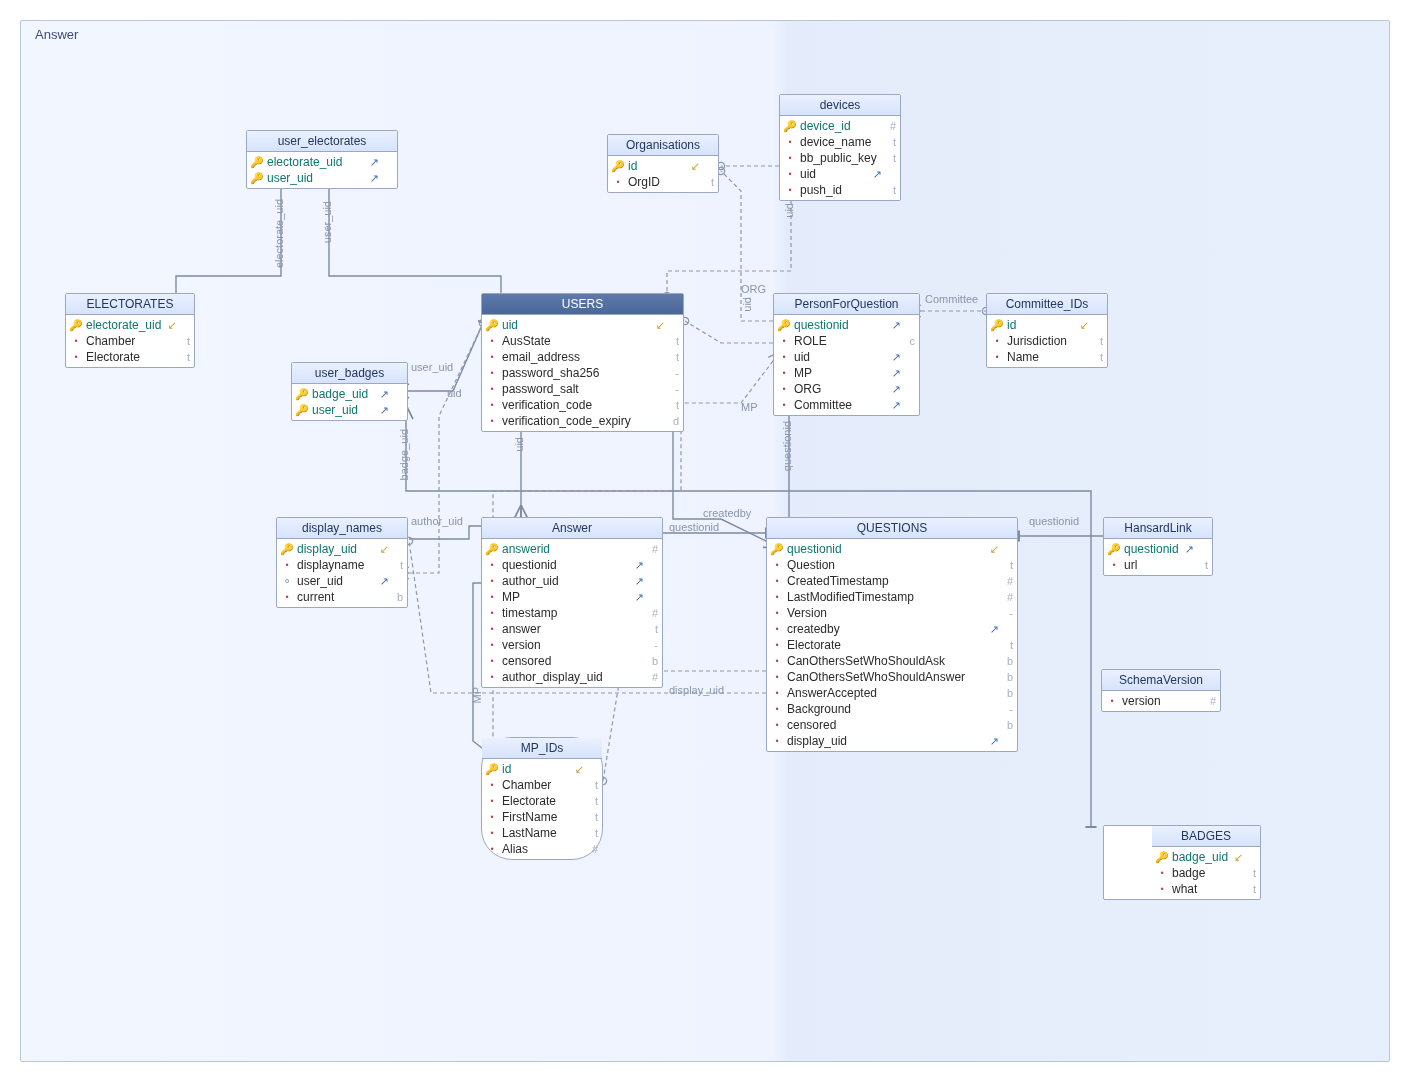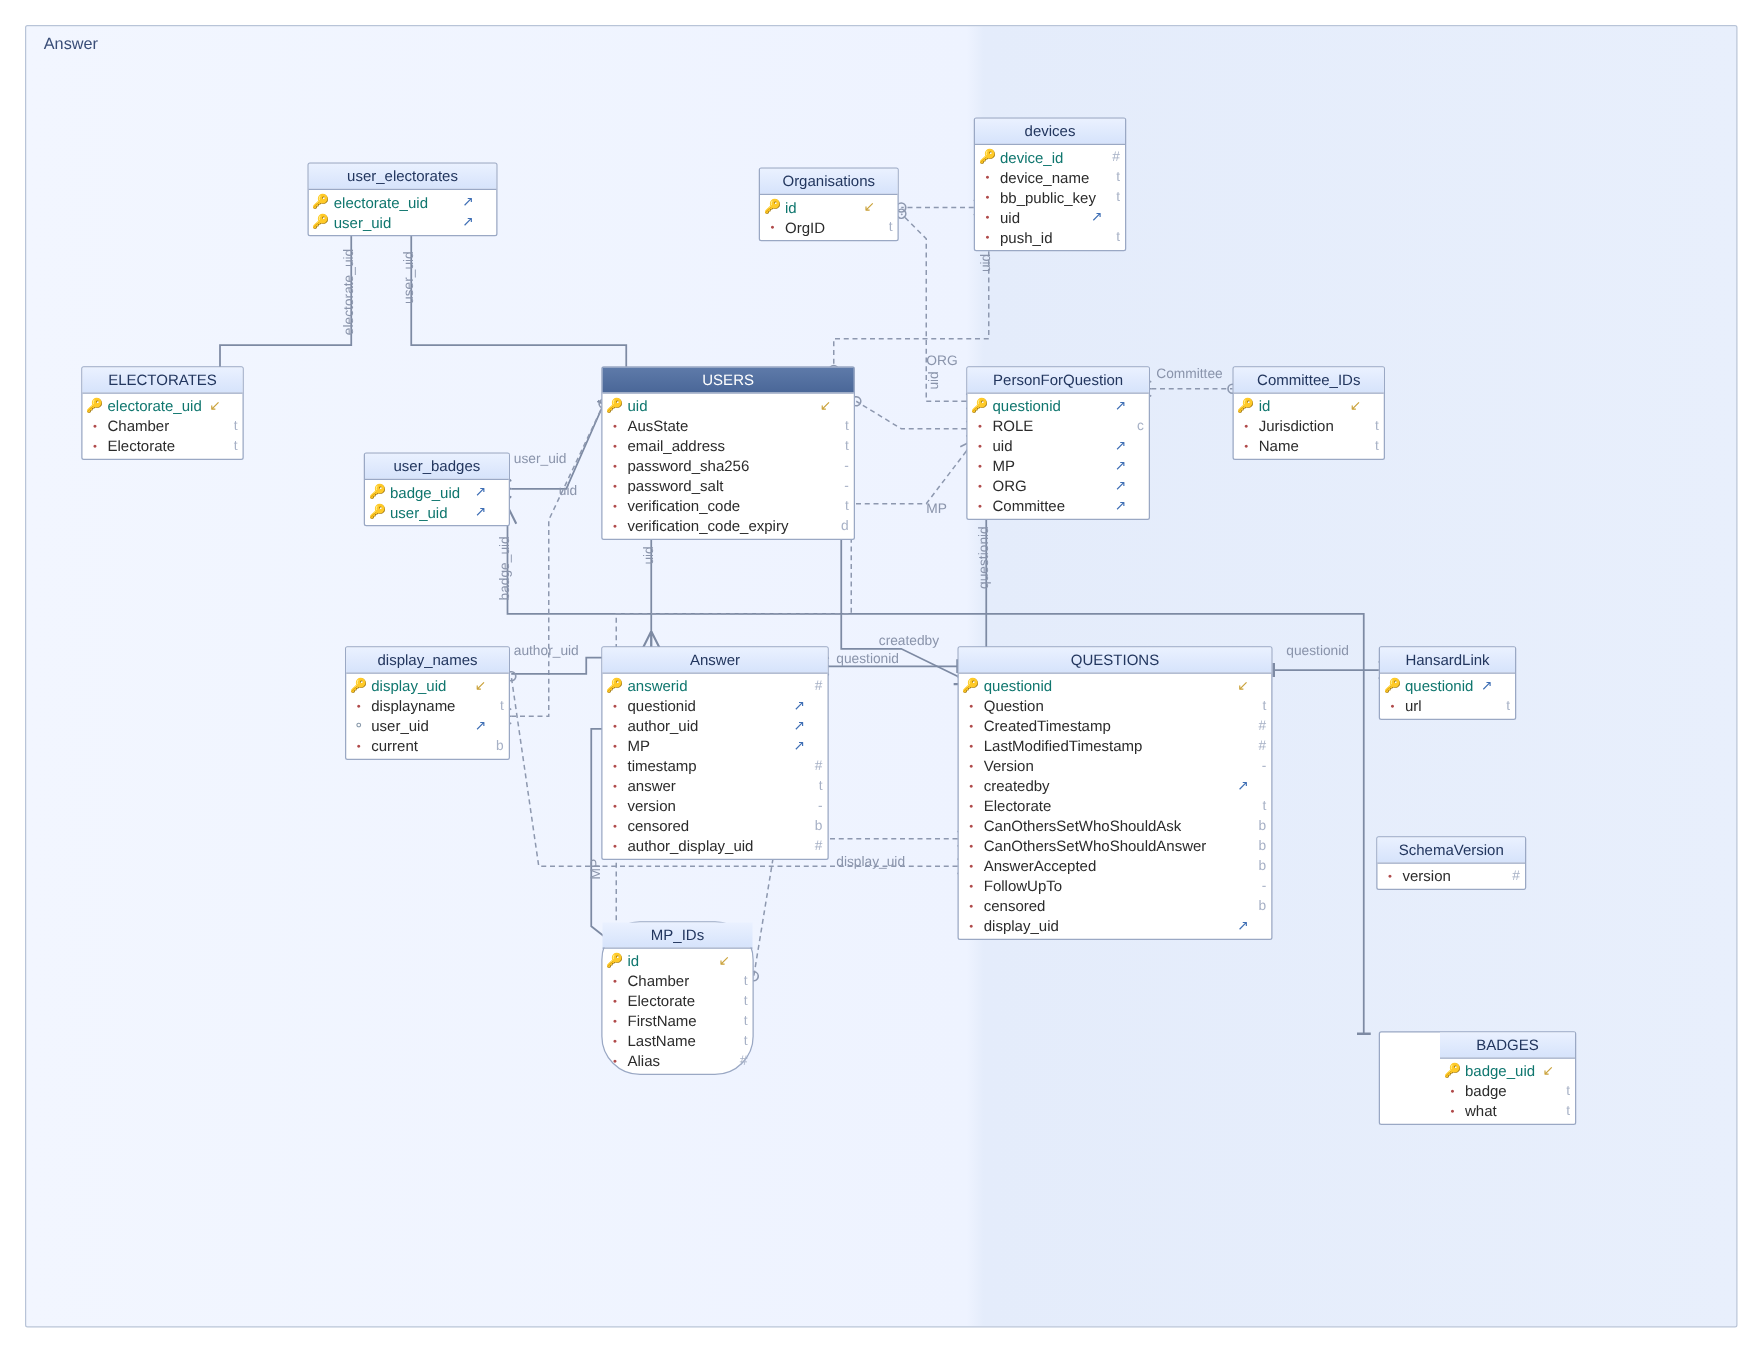--- a/index.html
+++ b/index.html
@@ -421,21 +421,21 @@
             <span class="nm">CanOthersSetWhoShouldAnswer</span>
             <span class="tp">b</span>
           </div>
           <div class="row">
             <span class="ic dot">•</span>
             <span class="nm">AnswerAccepted</span>
             <span class="tp">b</span>
           </div>
           <div class="row">
             <span class="ic dot">•</span>
-            <span class="nm">FollowUpTo</span>
+            <span class="nm">Background</span>
             <span class="tp">-</span>
           </div>
           <div class="row">
             <span class="ic dot">•</span>
             <span class="nm">censored</span>
             <span class="tp">b</span>
           </div>
           <div class="row">
             <span class="ic dot">•</span>
             <span class="nm">display_uid</span>

